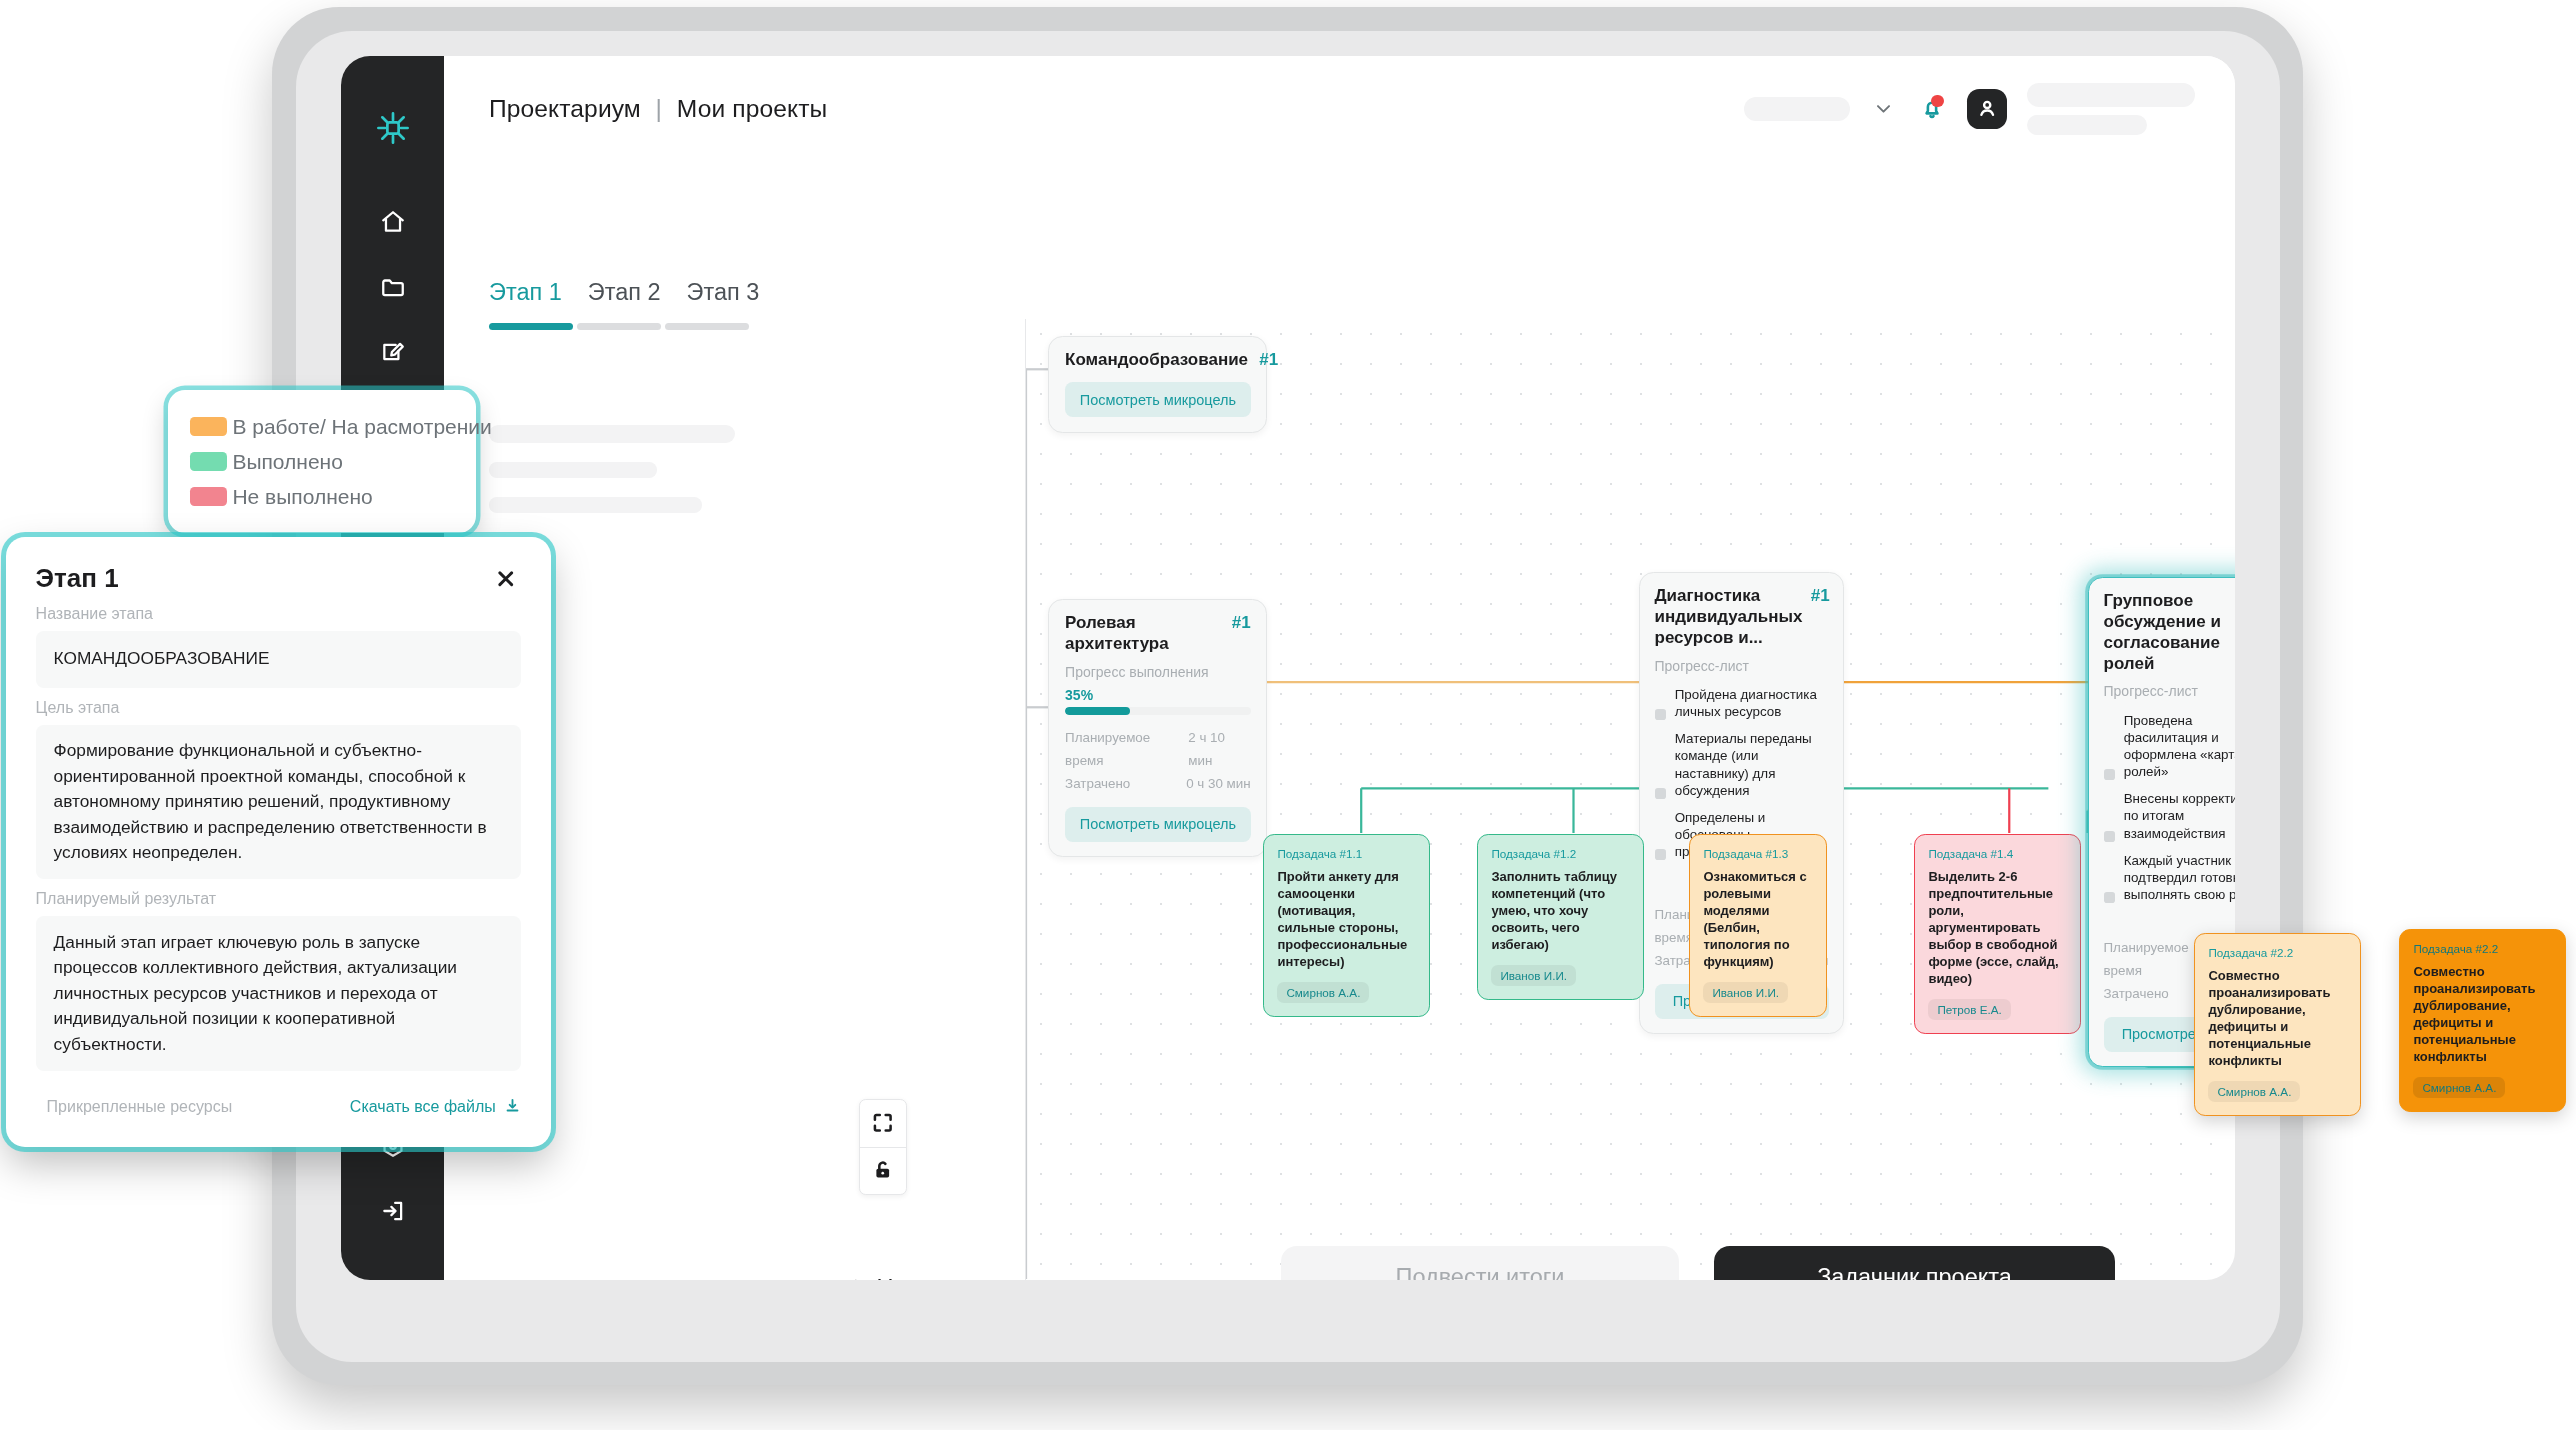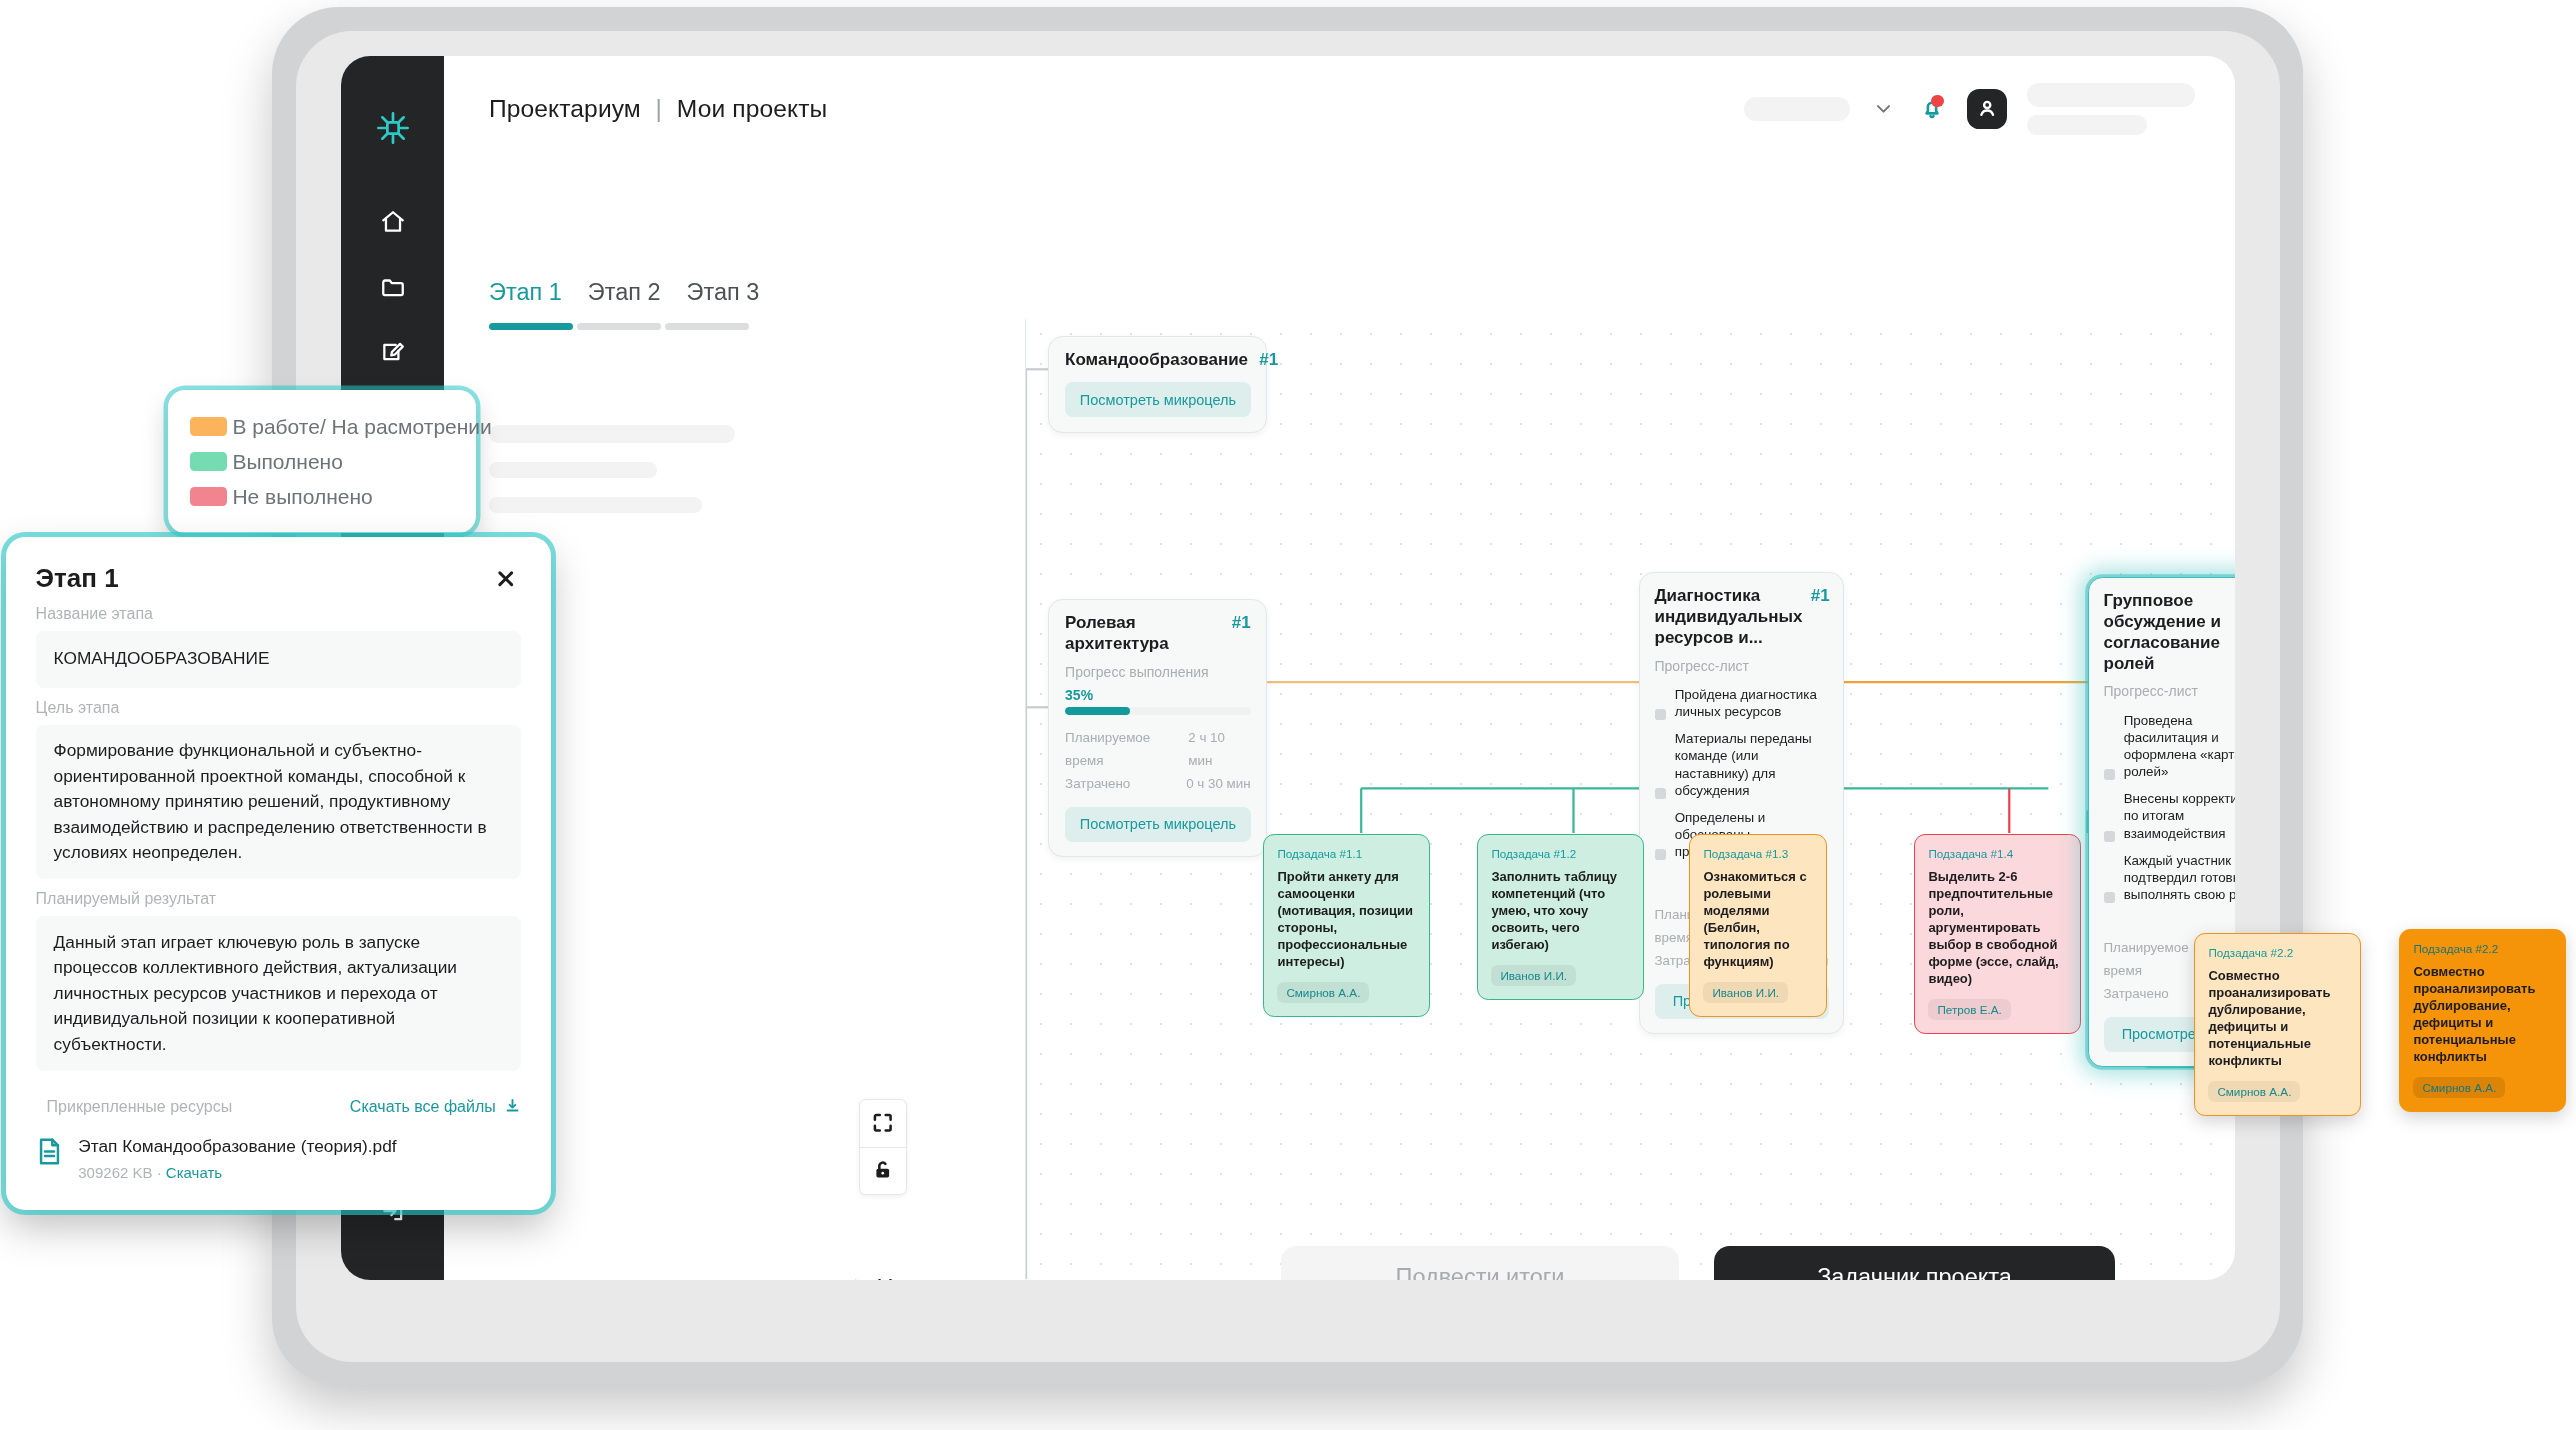--- a/index.html
+++ b/index.html
@@ -490,21 +490,21 @@
               <span>Затрачено</span>
               <span>0 ч 0 мин</span>
             </div>
           </div>
           <div class="cta">Просмотреть задачу</div>
         </div>
       </div>
 
       <div class="sub green" style="left:237px; top:515px; width:167px;">
         <div class="pid">Подзадача #1.1</div>
-        <div class="ptxt">Пройти анкету для самооценки (мотивация, позиции стороны, профессиональные интересы)</div>
+        <div class="ptxt">Пройти анкету для самооценки (мотивация, сильные стороны, профессиональные интересы)</div>
         <div class="chip">Смирнов А.А.</div>
       </div>
 
       <div class="sub green" style="left:451px; top:515px; width:167px;">
         <div class="pid">Подзадача #1.2</div>
         <div class="ptxt">Заполнить таблицу компетенций (что умею, что хочу освоить, чего избегаю)</div>
         <div class="chip">Иванов И.И.</div>
       </div>
 
       <div class="sub orange" style="left:663px; top:515px; width:138px;">
@@ -594,33 +594,16 @@
         <span>
           <svg viewBox="0 0 24 24">
               <path d="M12 4v10"></path>
               <path d="M8 11l4 4 4-4"></path>
               <path d="M5 19h14"></path>
             </svg>
         </span>
       </div>
     </div>
 
-    <div class="file">
-      <div class="file-ico">
-        <svg viewBox="0 0 24 26">
-            <path d="M4.5 2.5h10l5 5v16h-15z"></path>
-            <path d="M14.5 2.5v5h5"></path>
-            <path d="M8 13h8M8 17h8"></path>
-          </svg>
-      </div>
-      <div>
-        <div class="file-name">Этап Командообразование (теория).pdf</div>
-        <div class="file-meta">
-          <span>309262 KB</span>
-          <span>·</span>
-          <a>Скачать</a>
-        </div>
-      </div>
-    </div>
   </div>
 
 </div>
 
 
 </body></html>

